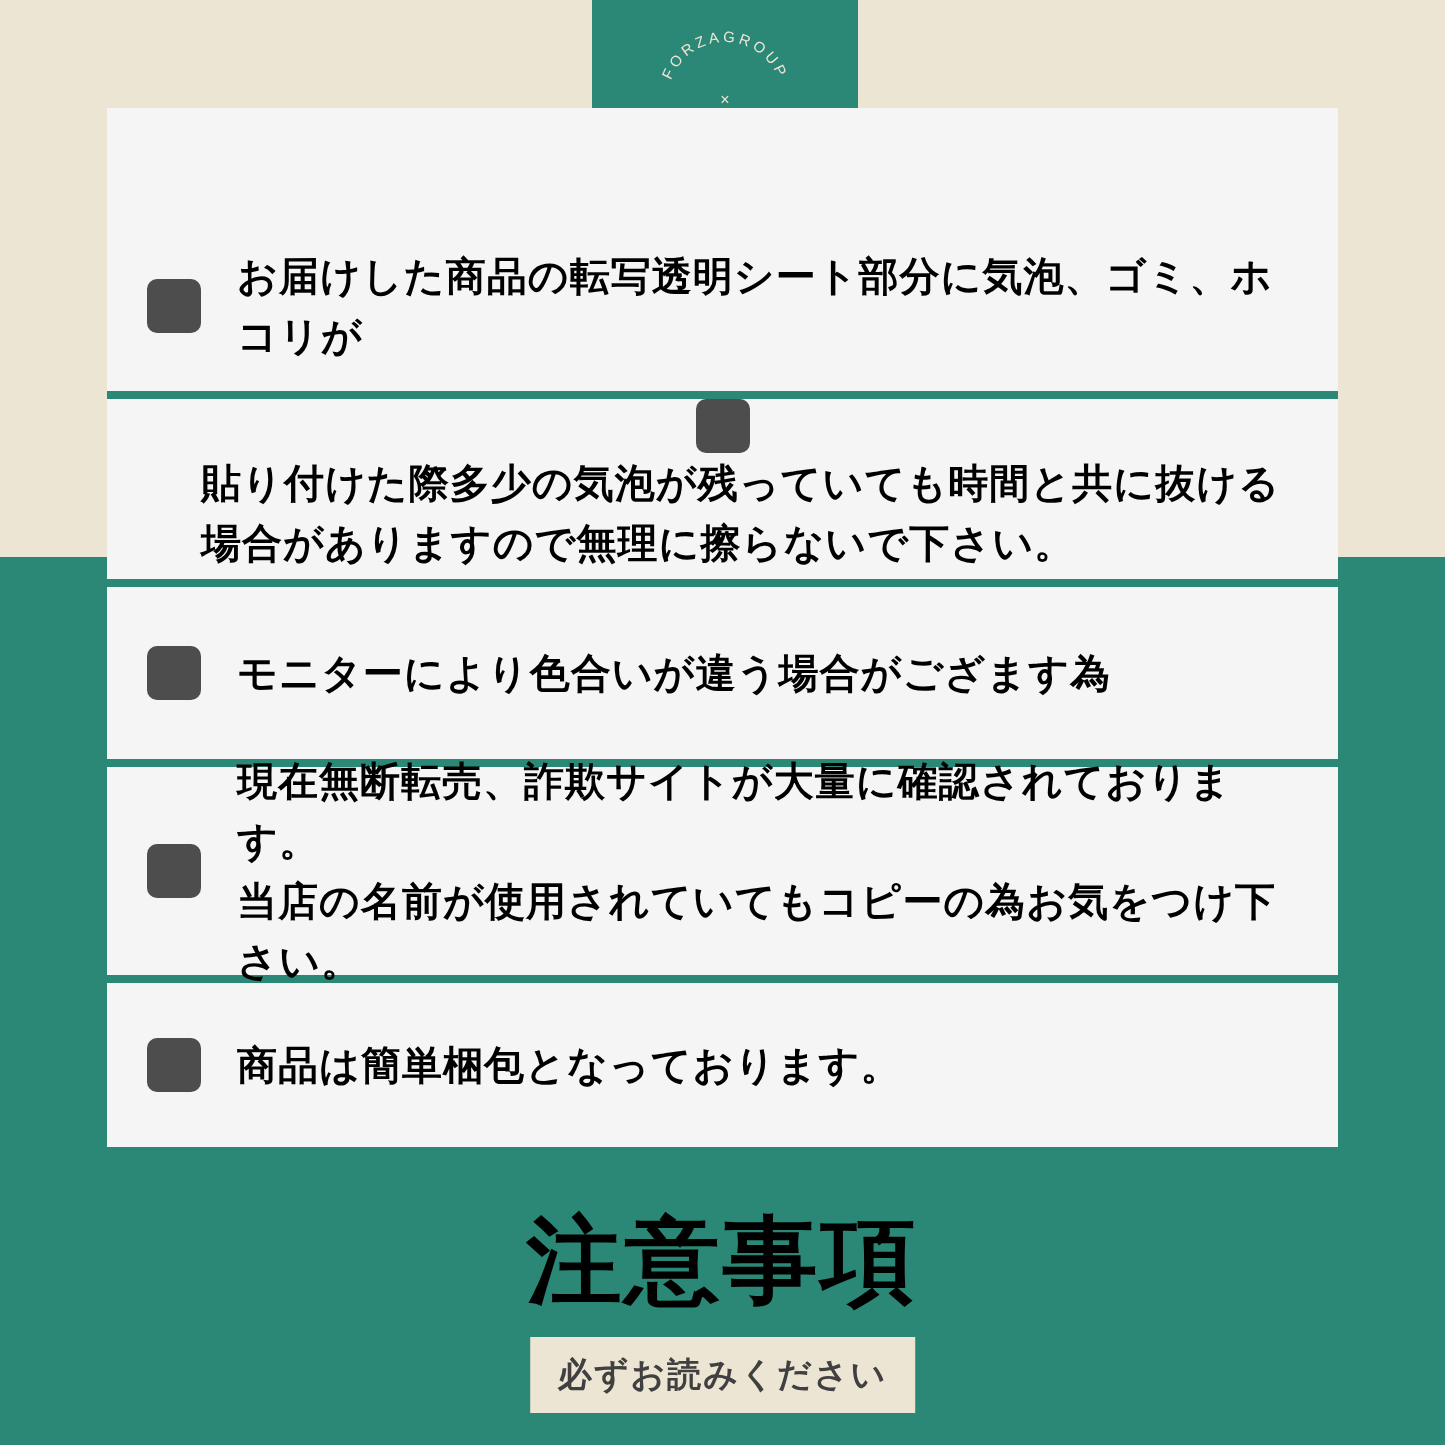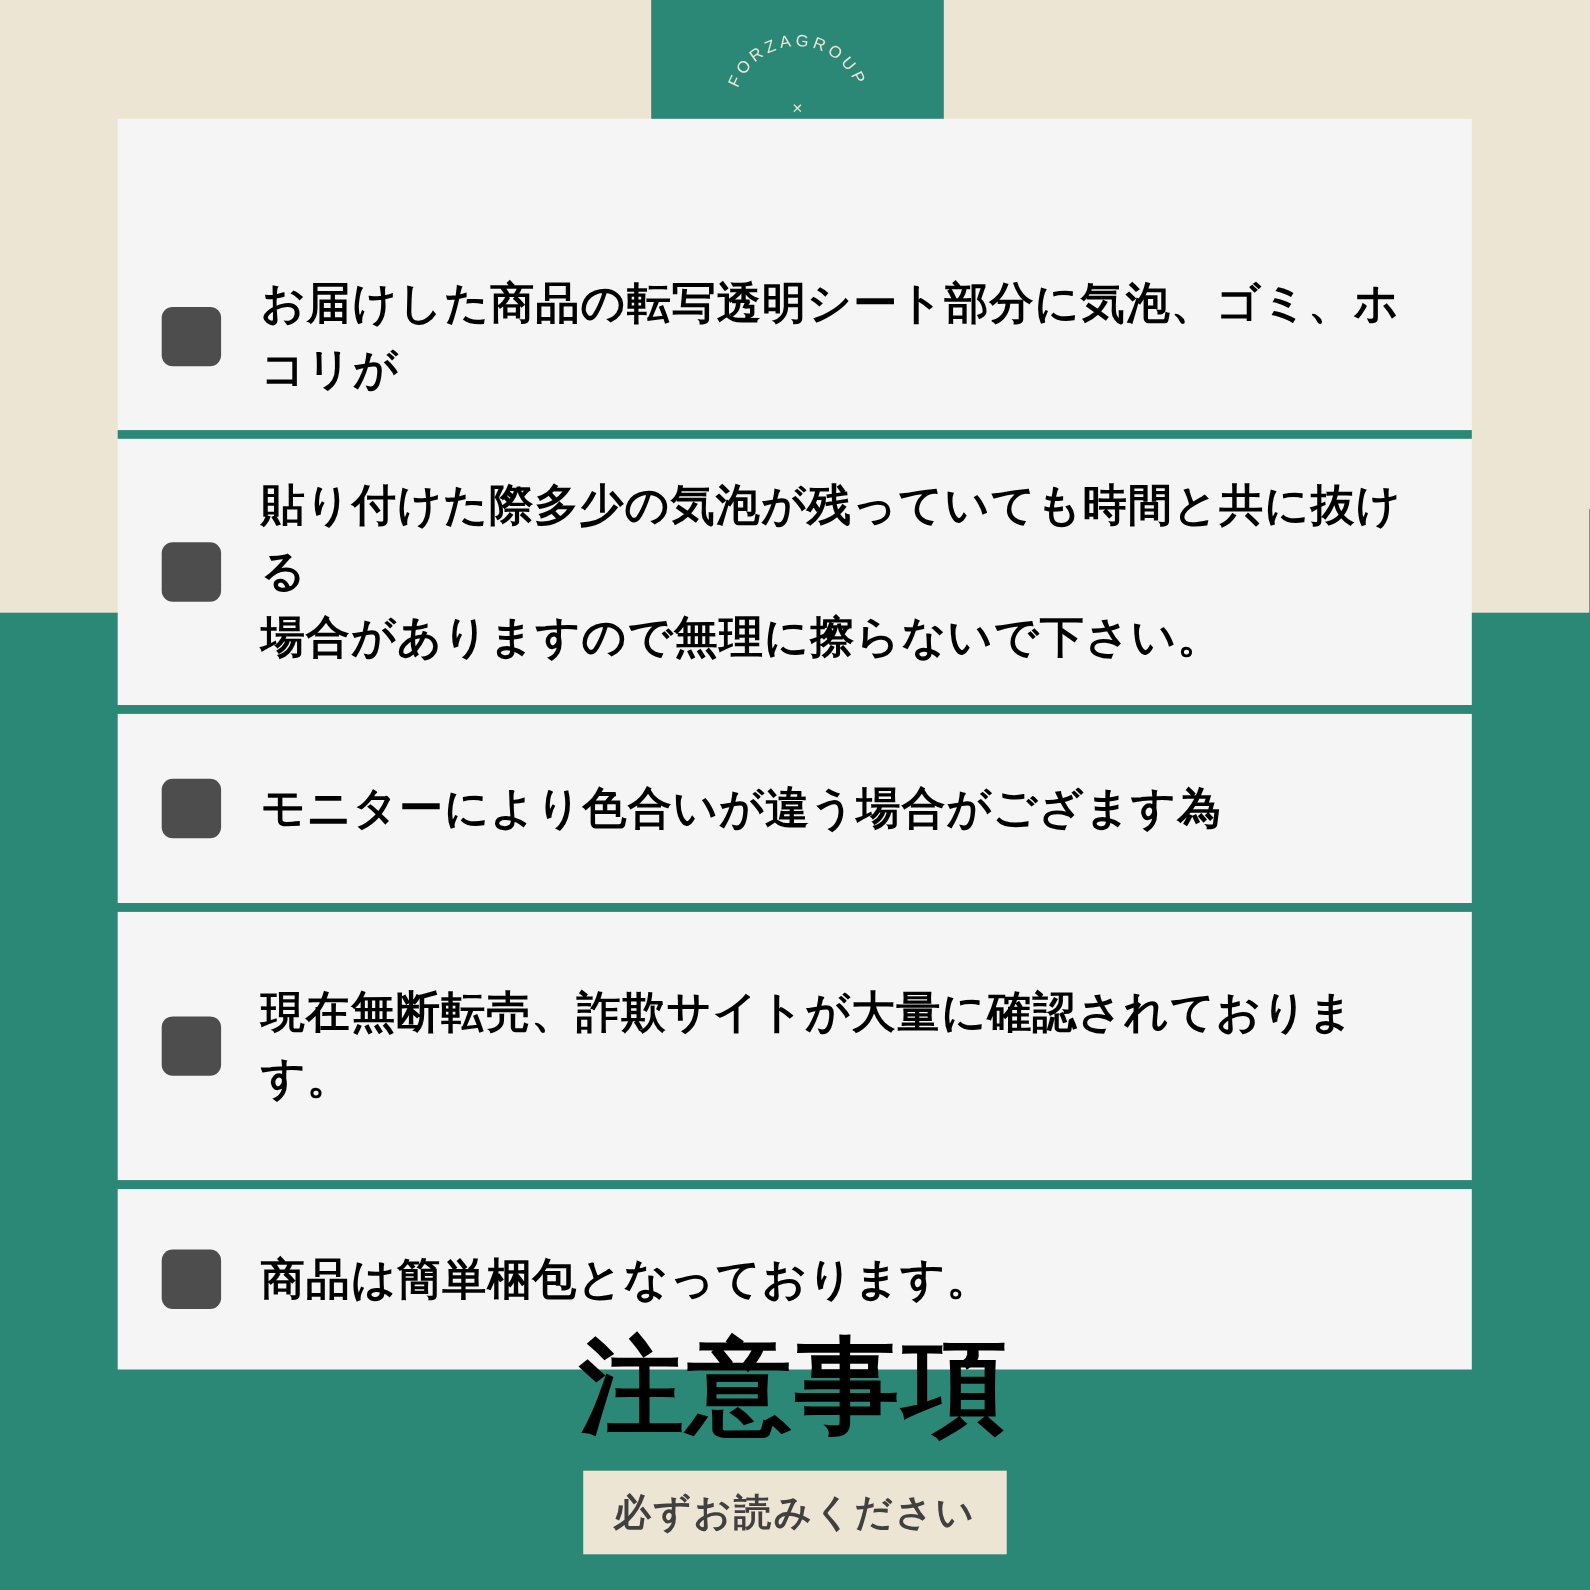--- a/index.html
+++ b/index.html
@@ -20,23 +20,23 @@
   .badge svg { display:block; }
   
   .notices {
     position:absolute; left:107px; top:108px; width:1231px;
   }
   .notice {
     background:#F5F5F5; display:flex; align-items:center;
     padding:0 40px; box-sizing:border-box;
   }
   .notice.n1 { height:283px; padding-top:112px; }
-  .notice.n2 { height:242px; }
+  .notice.n2 { height:180px;flex-direction:column; }
   .notice.n3 { height:172px; }
-  .notice.n4 { height:244px; }
+  .notice.n4 { height:208px; }
   .notice.n5 { height:164px; }
   .divider { height:8px; background:#2B8877; }
   .box-icon {
     width:54px; height:54px; flex:none;
     background:#4D4D4D; border-radius:10px;
   }
   .notice-text {
     margin-left:36px; font-size:40px; line-height:60px;
     font-weight:bold; color:#000000; letter-spacing:1px;
   }
@@ -97,20 +97,21 @@
     <div class="notice-text">
       <div>モニターにより色合いが違う場合がござます為</div>
     </div>
   </div>
   <div class="divider"></div>
 
   <div class="notice n4">
     <div class="box-icon"></div>
     <div class="notice-text">
       <div>現在無断転売、詐欺サイトが大量に確認されております。</div>
+      <div>当店の名前が使用されていてもコピーの為お気をつけ下さい。</div>
     </div>
   </div>
   <div class="divider"></div>
 
   <div class="notice n5">
     <div class="box-icon"></div>
     <div class="notice-text">
       <div>商品は簡単梱包となっております。</div>
     </div>
   </div>

